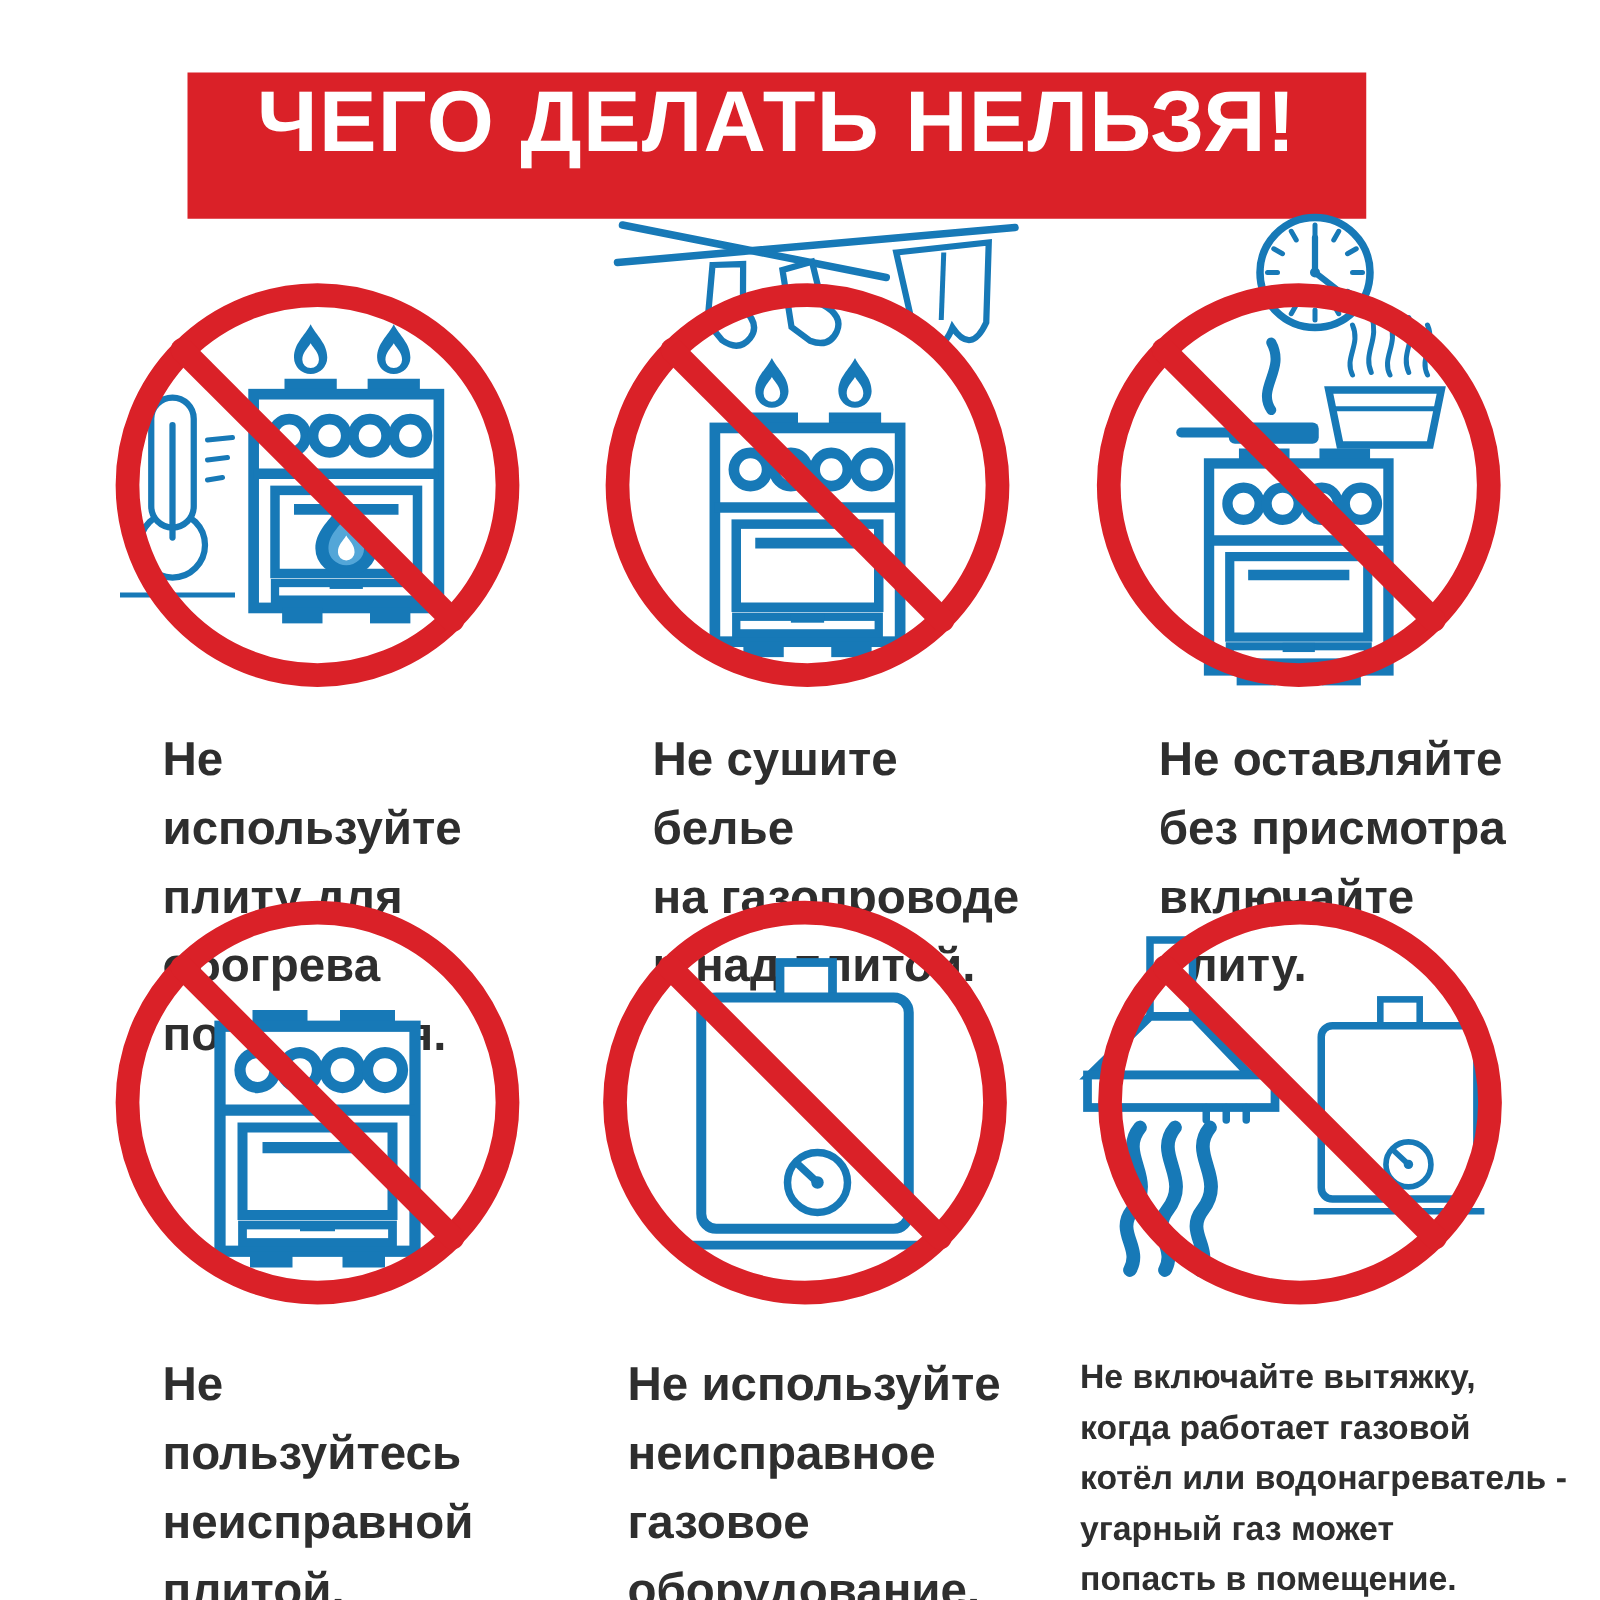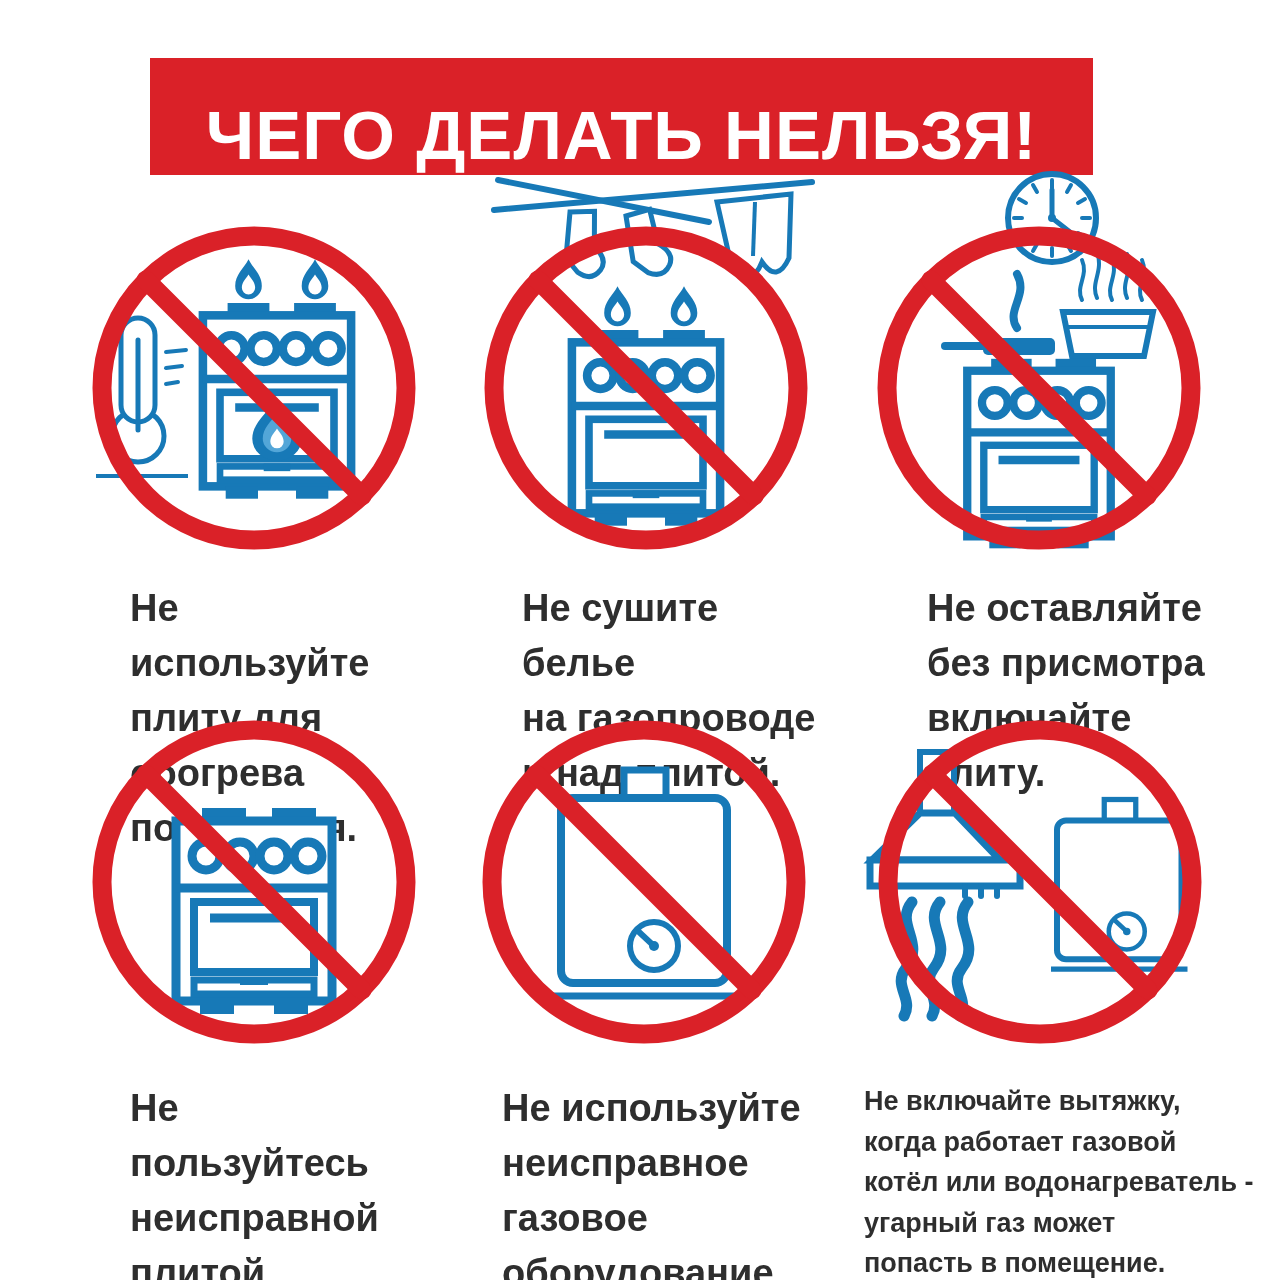--- a/index.html
+++ b/index.html
@@ -6,21 +6,21 @@
     --blue:#1779b7; --red:#da2128; --text:#2e2e2e; --bg:#ffffff; --banner-text:#ffffff;
   }
   html,body{margin:0;padding:0;}
   body{
     width:1280px;height:1280px;position:relative;background:var(--bg);
     font-family:"Liberation Sans", sans-serif;overflow:hidden;
   }
   .banner{
     position:absolute;left:150px;top:58px;width:943px;height:117px;
     background:var(--red);color:var(--banner-text);
-    display:flex;align-items:flex-end;justify-content:center;
+    display:flex;align-items:flex-start;justify-content:center;
     font-size:69px;font-weight:bold;letter-spacing:1px;white-space:nowrap;
   }
   .tile{position:absolute;}
   .t1{left:82px;  top:170px; width:345px;}
   .t2{left:474px; top:170px; width:345px;}
   .t3{left:867px; top:170px; width:345px;}
   .t4{left:82px;  top:710px; width:345px;}
   .t5{left:472px; top:710px; width:345px;}
   .t6{left:850px; top:710px; width:420px;}
   .caption{

